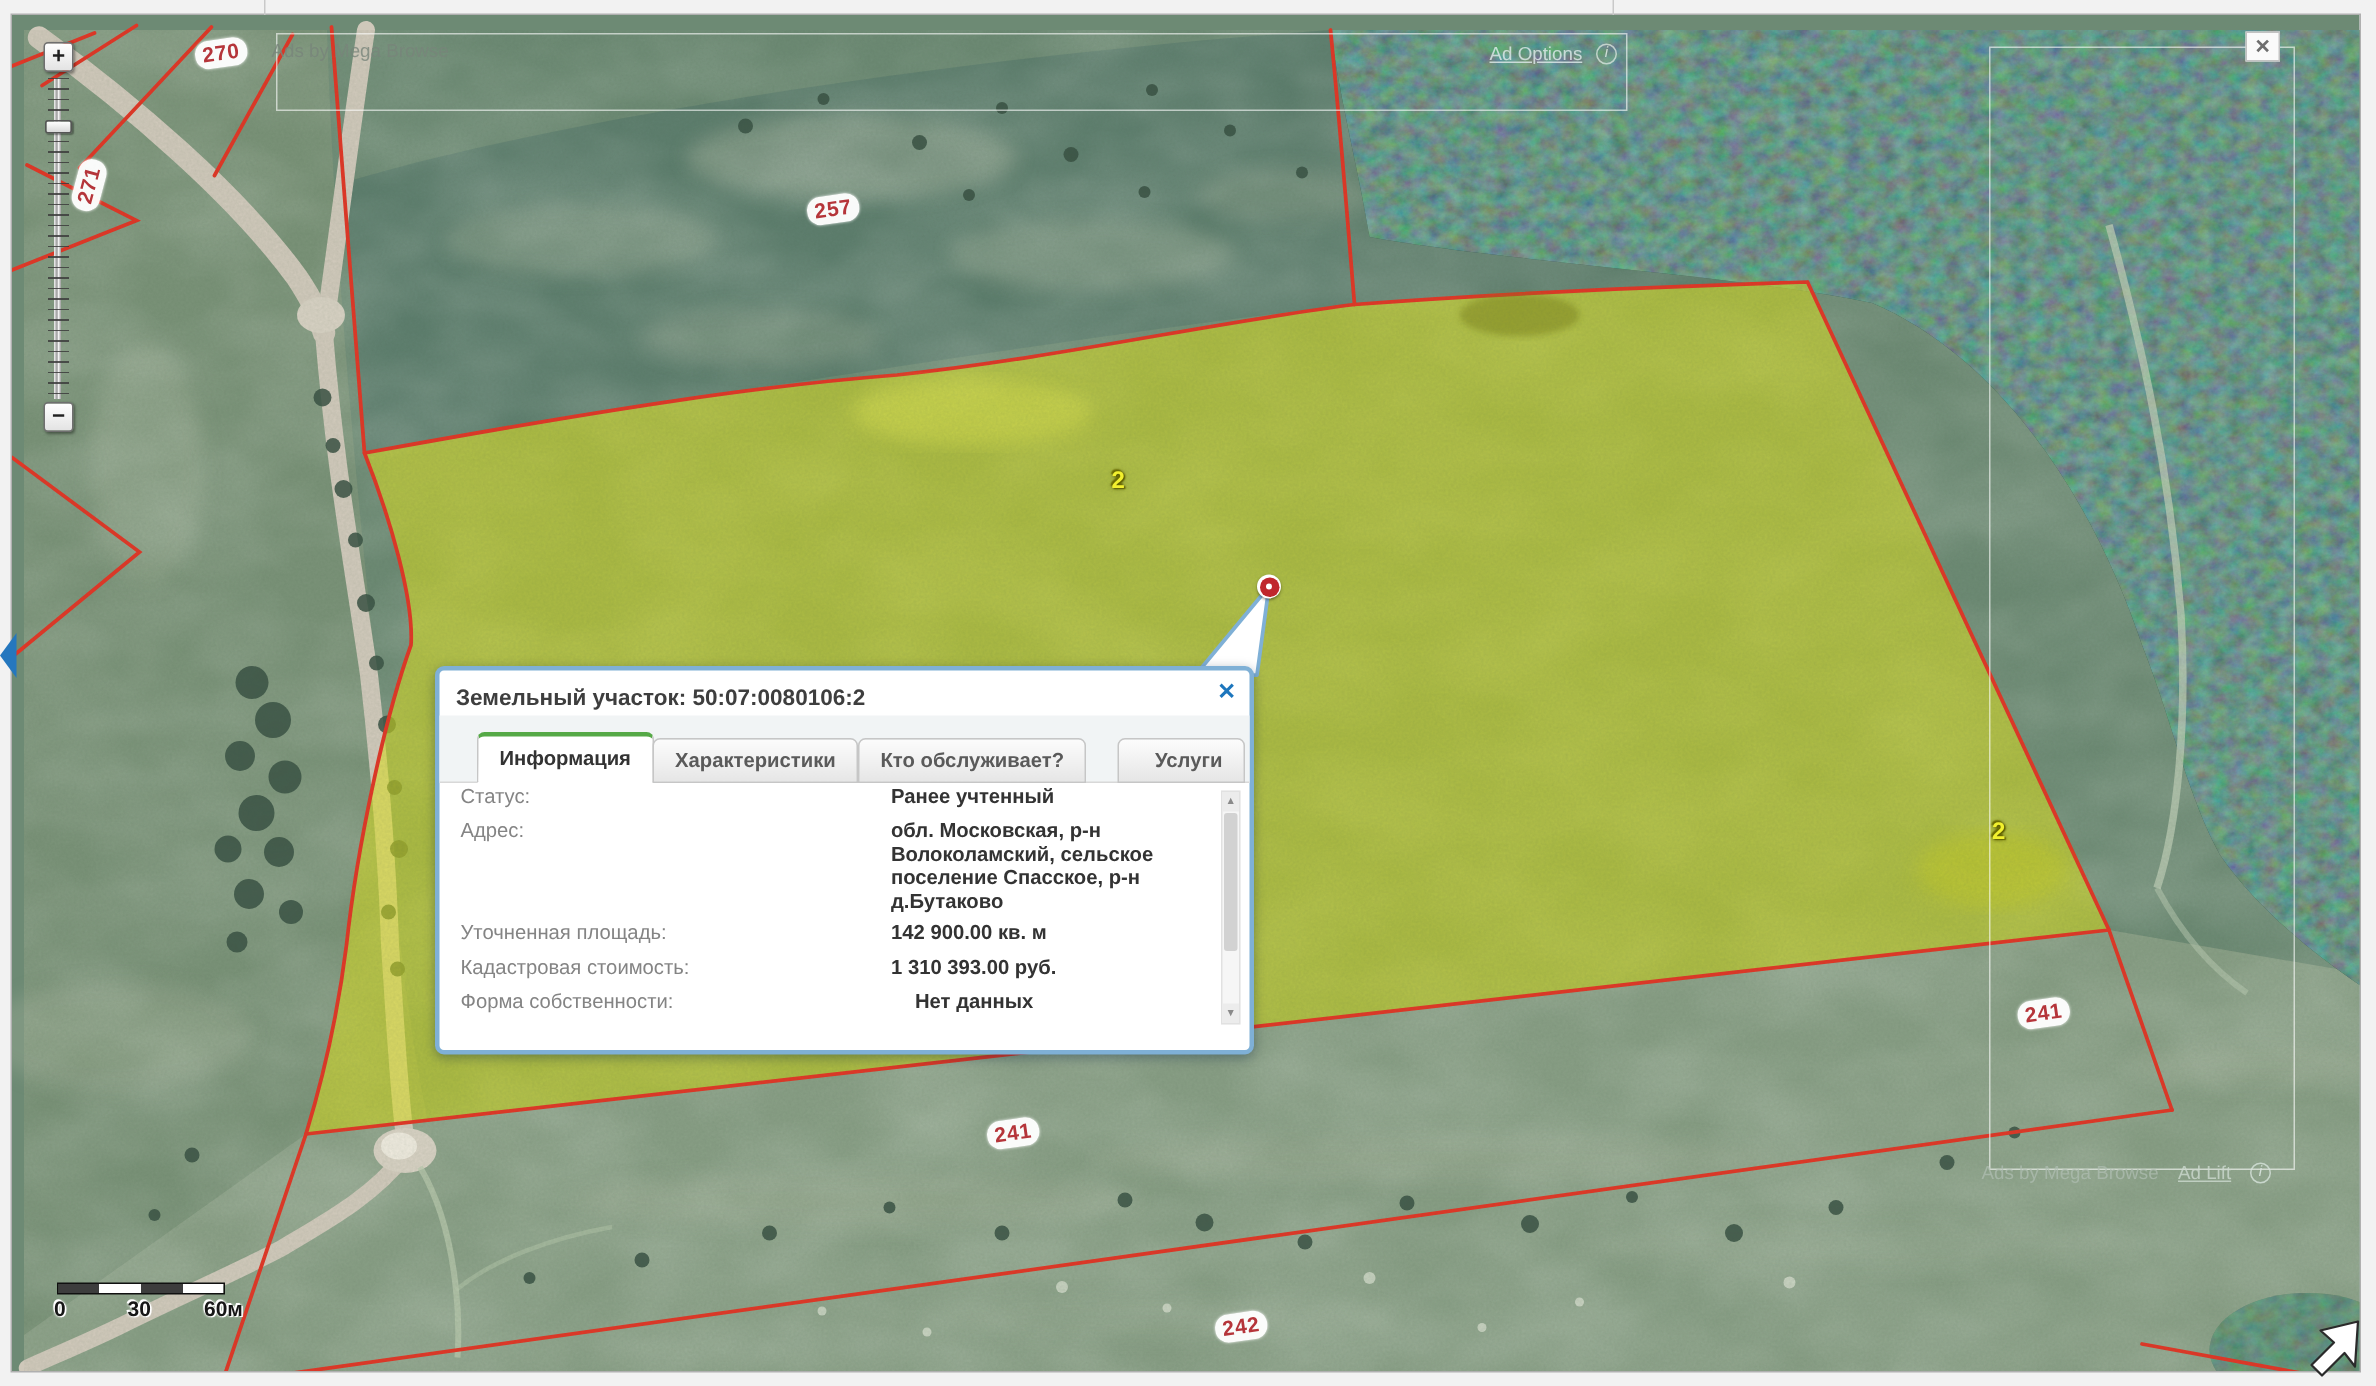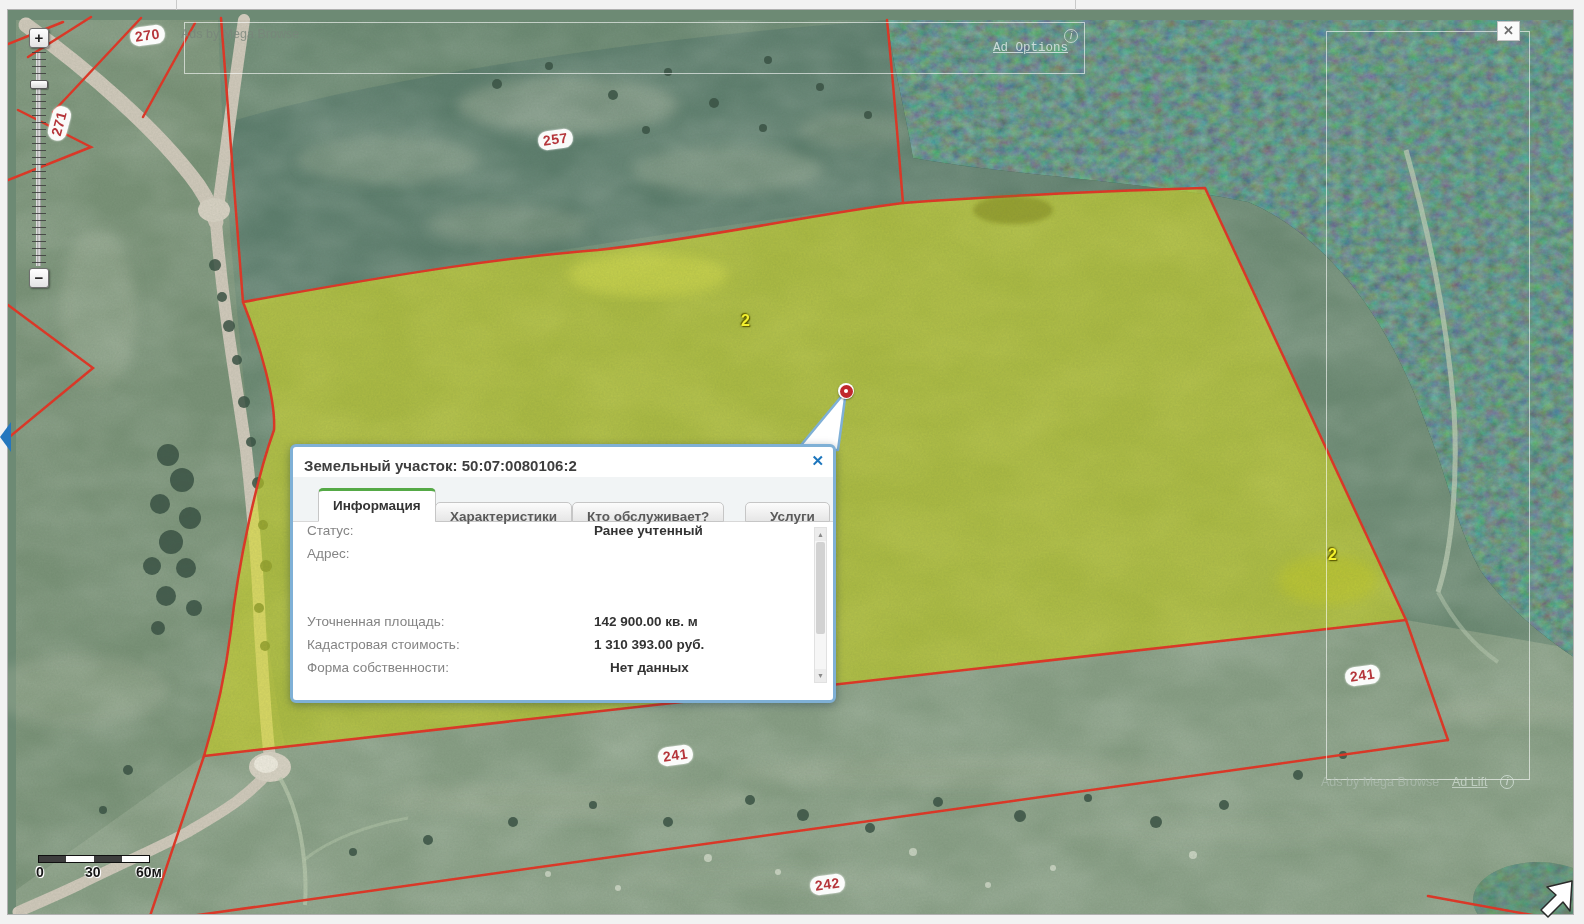--- a/index.html
+++ b/index.html
@@ -70,21 +70,21 @@
     position:absolute;left:11px;top:10px;font-size:15px;font-weight:bold;color:#3e3e3e;
   }
   #popup .close{
     position:absolute;right:9px;top:5px;font-size:15px;font-weight:bold;color:#1d76bd;cursor:pointer;
   }
   #tabstrip{
     position:absolute;left:0;top:30px;width:100%;height:44px;
     background:#f1f4f5;border-bottom:1px solid #d8d8d8;
   }
   .tab{
-    position:absolute;bottom:-1px;height:20px;box-sizing:border-box;
+    position:absolute;bottom:-1px;height:30px;box-sizing:border-box;
     background:linear-gradient(#fcfcfc,#e6e6e6);
     border:1px solid #c6c6c6;border-radius:5px 5px 0 0;
     font-size:13.5px;font-weight:bold;color:#5a5a5a;
     padding:0 14px;line-height:28px;cursor:pointer;white-space:nowrap;
   }
   .tab.active{
     height:34px;background:#fff;border-bottom:1px solid #fff;
     border-top:3px solid #55a946;color:#333;line-height:29px;
   }
   .frow{position:absolute;font-size:13.5px;}
@@ -94,21 +94,21 @@
   #pscroll{
     position:absolute;right:6px;top:80px;width:13px;height:156px;box-sizing:border-box;
     background:#f6f6f6;border:1px solid #e1e1e1;
   }
   #pscroll .arr{position:absolute;left:0;width:11px;height:13px;background:#ececec;color:#8a8a8a;
     font-size:7px;line-height:13px;text-align:center;cursor:pointer;}
   #pscroll .thumb{position:absolute;left:1px;top:14px;width:9px;height:92px;background:#d2d2d2;border-radius:2px;cursor:grab;}
   
   .adtext{position:absolute;font-size:12.5px;}
   #ad-tl{left:181px;top:27px;color:rgba(120,133,122,.8);}
-  #ad-tr{left:993px;top:41px;color:rgba(219,230,230,.85);text-decoration:underline;cursor:pointer;font-family:Liberation Mono, monospace;}
+  #ad-tr{left:993px;top:29px;color:rgba(219,230,230,.85);text-decoration:underline;cursor:pointer;}
   #ad-br-label{left:1321px;top:775px;color:rgba(175,190,178,.75);}
   #ad-br-link{left:1452px;top:775px;color:rgba(205,218,208,.8);text-decoration:underline;cursor:pointer;}
   .adinfo{
     position:absolute;width:14px;height:14px;border-radius:50%;box-sizing:border-box;
     border:1.5px solid rgba(215,227,220,.8);color:rgba(220,230,224,.9);
     font-size:10px;line-height:11px;text-align:center;font-style:italic;cursor:pointer;
   }
   #adclose{
     position:absolute;left:1497px;top:21px;width:23px;height:20px;box-sizing:border-box;
     background:#fafafa;border:1px solid #c2c2c2;color:#6e6e6e;font-weight:bold;
@@ -340,20 +340,21 @@
     <div class="tab active" style="left:25px;">Информация</div>
     <div class="tab" style="left:142px;">Характеристики</div>
     <div class="tab" style="left:279px;">Кто обслуживает?</div>
     <div class="tab" style="left:452px;padding-left:24px;">Услуги</div>
   </div>
 
   <div class="frow flabel" style="left:14px;top:76px;">Статус:</div>
   <div class="frow fvalue" style="left:301px;top:76px;">Ранее учтенный</div>
 
   <div class="frow flabel" style="left:14px;top:99px;">Адрес:</div>
+  <div class="frow fvalue" style="left:301px;top:99px;width:205px;line-height:15.5px;">обл. Московская, р-н Волоколамский, сельское поселение Спасское, р-н д.Бутаково</div>
 
   <div class="frow flabel" style="left:14px;top:167px;">Уточненная площадь:</div>
   <div class="frow fvalue" style="left:301px;top:167px;">142 900.00 кв. м</div>
 
   <div class="frow flabel" style="left:14px;top:190px;">Кадастровая стоимость:</div>
   <div class="frow fvalue" style="left:301px;top:190px;">1 310 393.00 руб.</div>
 
   <div class="frow flabel" style="left:14px;top:213px;">Форма собственности:</div>
   <div class="frow fvalue" style="left:301px;top:213px;margin-left:16px;">Нет данных</div>
 

